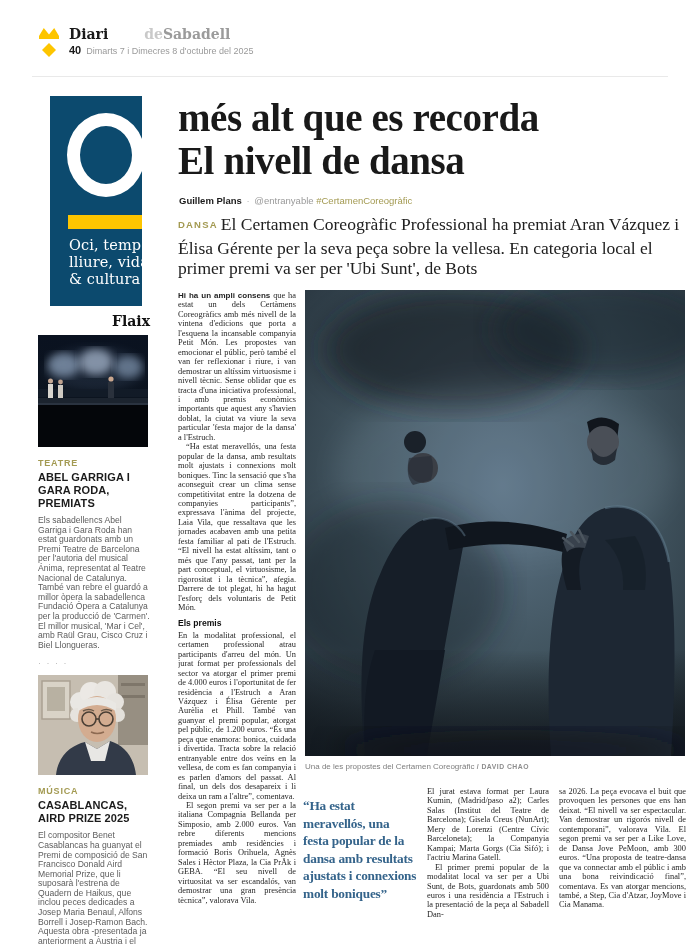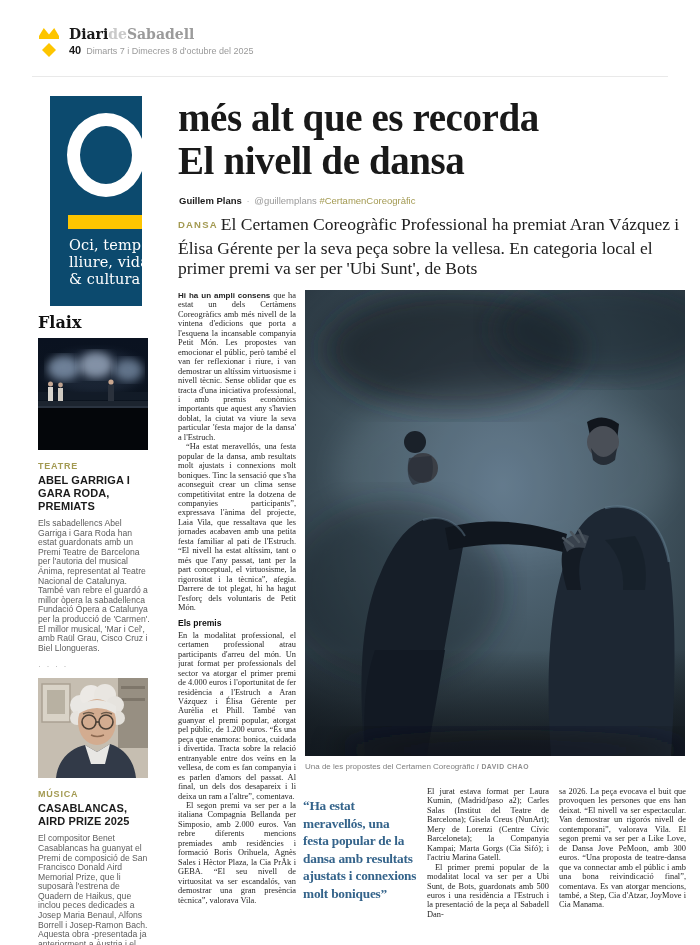--- a/index.html
+++ b/index.html
@@ -5,35 +5,35 @@
   * { margin:0; padding:0; box-sizing:border-box; }
   html,body { background:#fff; }
   body { width:700px; height:945px; position:relative; font-family:"Liberation Sans","DejaVu Sans",sans-serif; color:#222; }
   .page { position:absolute; inset:0; width:700px; height:945px; background:#ffffff; overflow:hidden; }
 
   
   .masthead { position:absolute; left:38px; top:26px; display:flex; gap:9px; }
   .crest { width:22px; height:34px; }
   .brandline { display:flex; flex-direction:column; gap:2px; }
   .brand { font-family:"DejaVu Serif","Liberation Serif",serif; font-size:14px; font-weight:bold; color:#1a1a1a; letter-spacing:0; }
-  .brand .mid { color:#c9c9c9; font-weight:bold; }
+  .brand .mid { color:#c9c9c9; font-weight:bold;padding-left:36px; }
   .brand .light { color:#9b9b9b; font-weight:bold;margin-top:6px; }
   .folio { font-size:9px; color:#9a9a9a; display:flex; gap:5px; align-items:baseline; }
   .folio .pageno { font-weight:bold; color:#1a1a1a; font-size:11px; }
   .head-rule { position:absolute; left:32px; top:76px; width:636px; height:1px; background:#e9e9e9; }
 
   
   .section-block { position:absolute; left:50px; top:96px; width:92px; height:210px; background:#0c4a6e; }
   .o-ring { position:absolute; left:17px; top:17px; width:78px; height:84px; border:13px solid #ffffff; border-radius:50%; }
   .yellow-bar { position:absolute; left:18px; right:0; top:119px; height:14px; background:#fdc500; }
   .section-label { position:absolute; left:19px; top:141px; width:86px; color:#ffffff; font-family:"DejaVu Serif","Liberation Serif",serif; font-size:14.5px; line-height:17px; letter-spacing:0.1px; }
 
   
   .sidebar { position:absolute; left:38px; top:313px; width:112px; }
-  .flaix { font-family:"DejaVu Serif","Liberation Serif",serif; font-weight:bold; font-size:16px; color:#111; margin-bottom:6px; }
+  .flaix { font-family:"DejaVu Serif","Liberation Serif",serif; font-weight:bold; font-size:14px; color:#111; margin-bottom:6px;text-align:right; }
   .side-photo { width:110px; display:block; background:#0a0e14; }
   .side-kicker { margin-top:11px; font-size:9px; font-weight:bold; letter-spacing:0.8px; color:#a39a52; }
   .side-title { margin-top:3px; font-size:11px; line-height:13px; font-weight:bold; color:#1b1b1b; letter-spacing:0.1px; }
   .side-body { margin-top:6px; font-size:8.6px; line-height:9.6px; color:#5c5c5c; }
   .side-sep { margin:8px 0 7px 0; color:#b9b9b9; font-size:9px; letter-spacing:1.5px; }
 
   
   .headline { position:absolute; left:178px; top:96px; width:520px; font-family:"Liberation Serif","DejaVu Serif",serif; font-size:39px; line-height:43px; color:#191919; letter-spacing:-0.4px; }
   .byline { position:absolute; left:179px; top:195px; font-size:9.5px; color:#9a9a9a; }
   .byline .author { font-weight:bold; color:#1b1b1b; }
@@ -153,21 +153,21 @@
     <div class="side-body">El compositor Benet Casablancas ha guanyat el Premi de composició de San Francisco Donald Aird Memorial Prize, que li suposarà l'estrena de Quadern de Haikus, que inclou peces dedicades a Josep Maria Benaul, Alfons Borrell i Josep-Ramon Bach. Aquesta obra -presentada ja anteriorment a Àustria i el Japó- s'estrenarà tot seguit a Alemanya en aquest cas pel Risonanze Erranti de Múnic.</div>
   </div>
 
   <h1 class="headline">
     <span style="display:block">més alt que es recorda</span>
     <span style="display:block">El nivell de dansa</span>
   </h1>
   <div class="byline">
     <span class="author">Guillem Plans</span>
     <span class="sep">·</span>
-    <span class="handle">@guillemplans</span>
+    <span class="handle">@entranyable</span>
     <span> </span>
     <span class="hashtag">#CertamenCoreogràfic</span>
   </div>
   <div class="lede">
     <span class="kicker">DANSA</span><span>El Certamen Coreogràfic Professional ha premiat Aran Vázquez i Élisa Gérente per la seva peça sobre la vellesa. En categoria local el primer premi va ser per 'Ubi Sunt', de Bots</span>
   </div>
 
   <div class="col1 bodytext">
     <p class="noindent"><span class="lead-in">Hi ha un ampli consens</span><span> que ha estat un dels Certàmens Coreogràfics amb més nivell de la vintena d'edicions que porta a l'esquena la incansable companyia Petit Món. Les propostes van emocionar el públic, però també el van fer reflexionar i riure, i van demostrar un altíssim virtuosisme i nivell tècnic. Sense oblidar que es tracta d'una iniciativa professional, i amb premis econòmics importants que aquest any s'havien doblat, la ciutat va viure la seva particular 'festa major de la dansa' a l'Estruch.</span></p>
     <p>“Ha estat meravellós, una festa popular de la dansa, amb resultats molt ajustats i connexions molt boniques. Tinc la sensació que s'ha aconseguit crear un clima sense competitivitat entre la dotzena de companyies participants”, expressava l'ànima del projecte, Laia Vila, que ressaltava que les jornades acabaven amb una petita festa familiar al pati de l'Estruch. “El nivell ha estat altíssim, tant o més que l'any passat, tant per la part conceptual, el virtuosisme, la rigorositat i la tècnica”, afegia. Darrere de tot plegat, hi ha hagut l'esforç dels voluntaris de Petit Món.</p>

